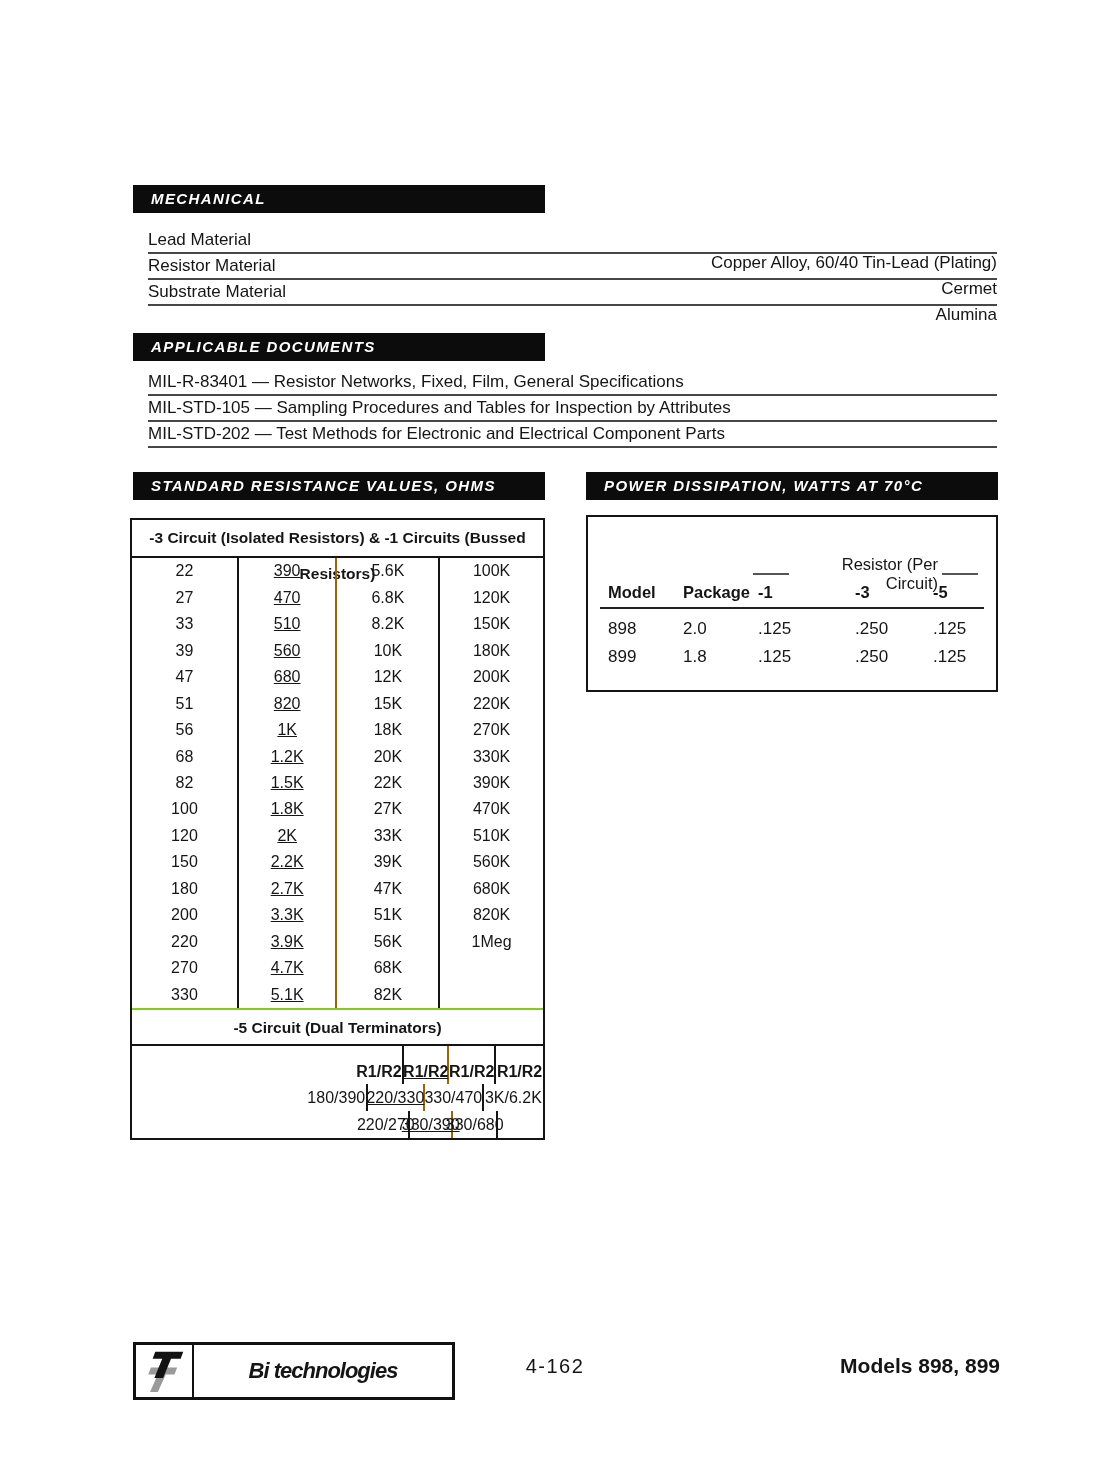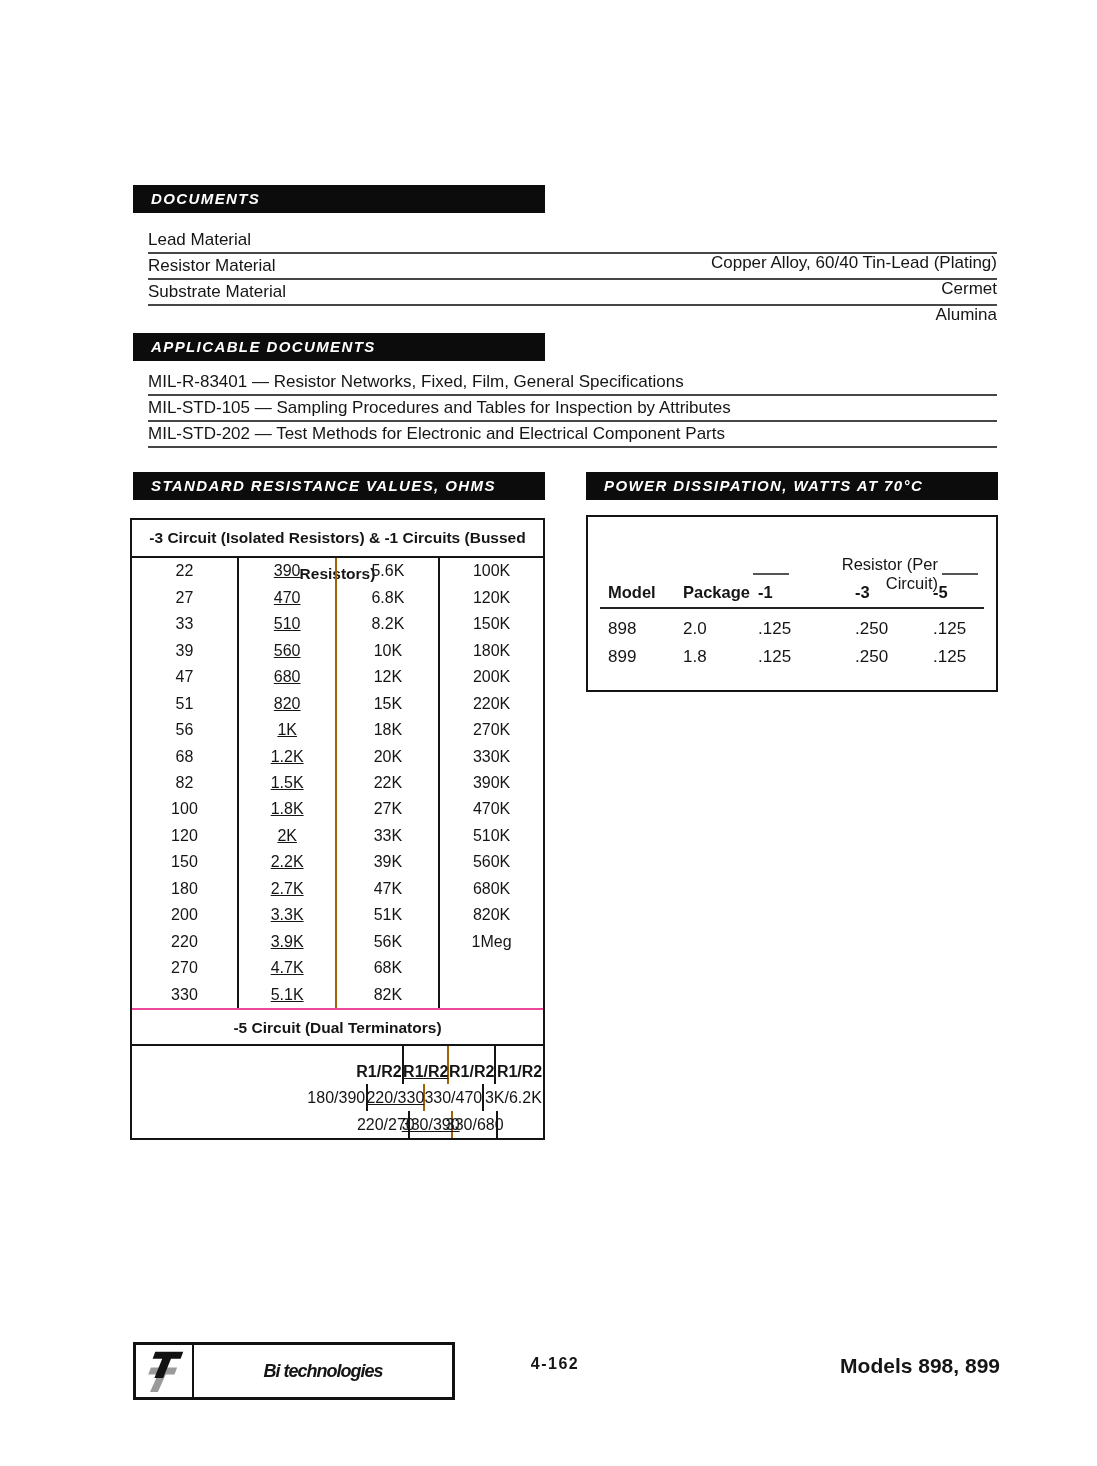--- a/index.html
+++ b/index.html
@@ -31,21 +31,21 @@
             border:2px solid #141414; display:flex; flex-direction:column; }
   .cap { height:38px; line-height:36px; text-align:center; font-weight:bold;
          font-size:15.5px; border-bottom:2px solid #141414; }
   .grid { flex:1; display:flex; flex-direction:column; }
   .tr { flex:1; display:flex; }
   .td { display:flex; align-items:center; justify-content:center; font-size:16px; }
   .td:nth-child(1){ width:26%; border-right:2px solid #141414; }
   .td:nth-child(2){ width:24%; border-right:2px solid #a16207;text-decoration:underline; }
   .td:nth-child(3){ width:25%; border-right:2px solid #141414; }
   .td:nth-child(4){ width:25%; }
-  .cap.dual { border-top:2px solid #ec4899; }
+  .cap.dual { border-top:2px solid #84cc16; }
   .dualgrid { height:92px; display:flex; flex-direction:column;align-items:flex-end; }
   .dualgrid .tr.hdr { flex:0 0 38px; }
   .dualgrid .tr.hdr .td { font-weight:bold; padding-top:14px; }
 
   
   .ptable { position:absolute; left:586px; top:515px; width:412px; height:177px;
             border:2px solid #141414; }
   .grp { position:absolute; left:165px; right:18px; top:38px; display:flex;
          align-items:center; font-size:16.5px; }
   .grp .dashline { height:2px; background:#555; flex:0 0 36px; }
@@ -59,32 +59,32 @@
           font-size:17px; }
   .prow.r0 { top:102px; }
   .prow.r1 { top:130px; }
 
   
   .logo-box { position:absolute; left:133px; top:1342px; width:322px; height:58px;
               border:3px solid #111; display:flex; }
   .logo-icon-cell { width:58px; border-right:2px solid #111; display:flex;
                     align-items:center; justify-content:center; }
   .logo-text { flex:1; display:flex; align-items:center; justify-content:center;
-               font-weight:bold; font-style:italic; font-size:18px; letter-spacing:-1px; }
+               font-weight:bold; font-style:italic; font-size:22px; letter-spacing:-1px; }
   .pagenum { position:absolute; left:490px; top:1355px; width:130px; text-align:center;
-             font-weight:bold; font-size:16px; letter-spacing:1.5px; }
+             font-weight:normal; font-size:20px; letter-spacing:1.5px; }
   .models { position:absolute; right:97px; top:1354px; font-weight:bold; font-size:21px; }
 </style>
 </head>
 <body>
 
 <div class="page">
 
   <div class="bar bar1">
-    <span>DOCUMENTS</span>
+    <span>MECHANICAL</span>
   </div>
   <div class="spec-rows">
     <div class="spec-row">
       <span class="lbl">Lead Material</span>
       <span class="val">Copper Alloy, 60/40 Tin-Lead (Plating)</span>
     </div>
     <div class="spec-row">
       <span class="lbl">Resistor Material</span>
       <span class="val">Cermet</span>
     </div>

